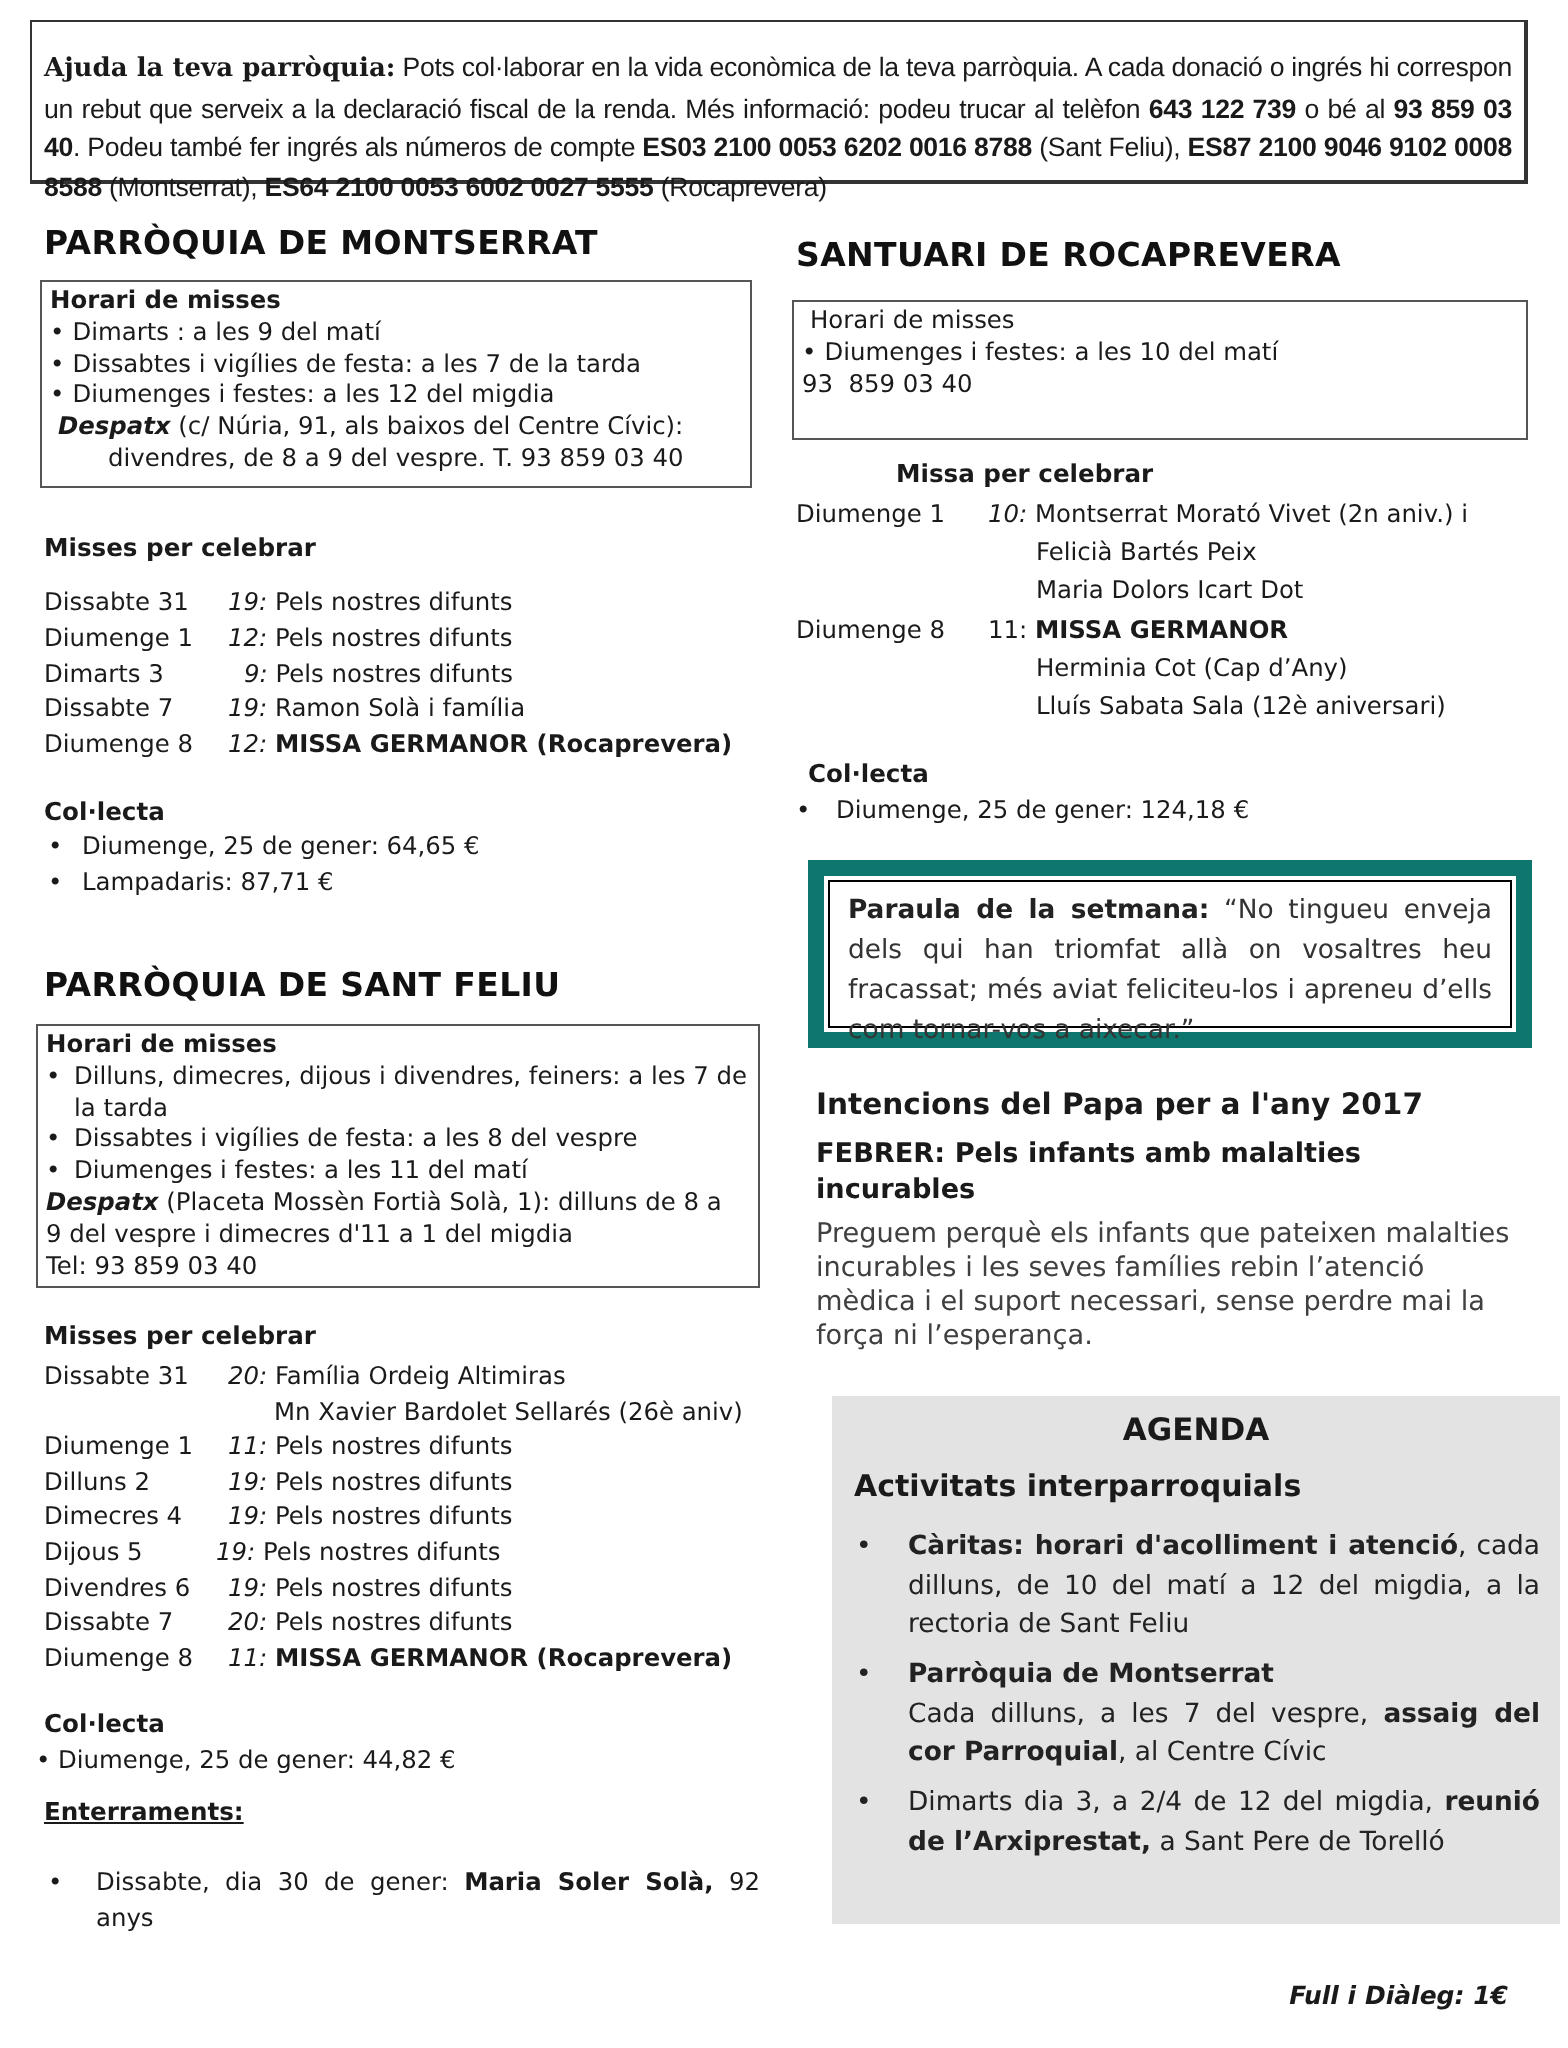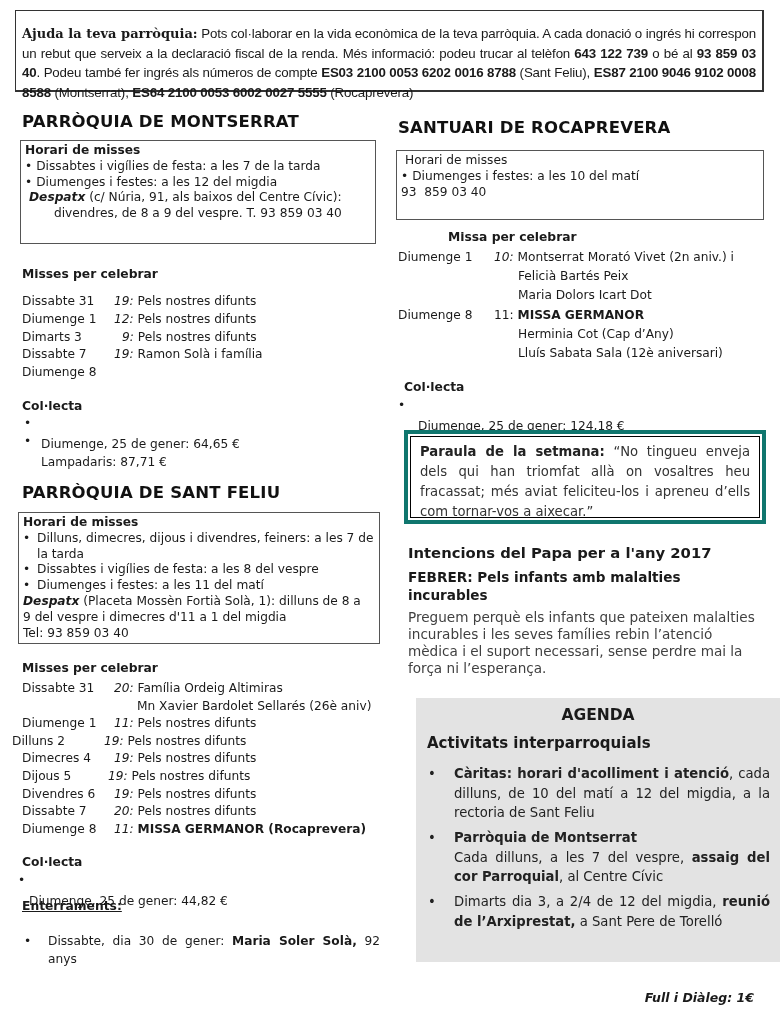--- a/index.html
+++ b/index.html
@@ -18,41 +18,42 @@
   .box { border: 1px solid #555; font-size: 12.2px; line-height: 15.8px; padding: 2px 4px; }
   .box .head { font-weight: bold; }
   .bl { padding-left: 0; }
   .bl::before { content: "\2022"; margin-right: 4px; }
   .sub { font-weight: bold; font-size: 12.3px; }
   .row { position: absolute; font-size: 12.2px; white-space: nowrap; }
   .row .day { position: absolute; left: 0; }
   .row .txt { position: absolute; white-space: nowrap; }
   .bullet { position: absolute; font-size: 12.2px; white-space: nowrap; }
   .bullet .dot { position: absolute; left: 0; }
-  .bullet .t { position: absolute; margin-top: 21px; }
-
-  #quote { left: 404px; top: 430px; width: 362px; height: 94px; border: 4px solid #0f766e; padding: 2px; }
+  .bullet .t { position: absolute; }
+
+  #quote { left: 404px; top: 430px; width: 362px; height: 94px; border: 8px solid #0f766e; padding: 2px; }
   #quote .inner { border: 1px solid #000; width: 100%; height: 100%; padding: 5px 9px; font-size: 13.2px; line-height: 20px; text-align: justify; color: #333; }
   #quote .inner b { color: #222; }
 
   #agenda { left: 416px; top: 698px; width: 364px; height: 264px; background: #e3e3e3; }
   .ag-item { position: absolute; left: 12px; width: 342px; font-size: 13.2px; line-height: 19.5px; color: #222; }
   .ag-item .dot { position: absolute; left: 0; top: 0; }
   .ag-item .t { margin-left: 26px; display: block; text-align: justify; }
 </style>
 </head>
 <body>
 
 <div id="banner" class="abs">
   <span class="lead">Ajuda la teva parròquia:</span><span> Pots col·laborar en la vida econòmica de la teva parròquia. A cada donació o ingrés hi correspon un rebut que serveix a la declaració fiscal de la renda. Més informació: podeu trucar al telèfon </span><b>643 122 739</b><span> o bé al </span><b>93 859 03 40</b><span>. Podeu també fer ingrés als números de compte </span><b>ES03 2100 0053 6202 0016 8788</b><span> (Sant Feliu), </span><b>ES87 2100 9046 9102 0008 8588</b><span> (Montserrat), </span><b>ES64 2100 0053 6002 0027 5555</b><span> (Rocaprevera)</span>
 </div>
 
 <h2 class="sect abs" style="left:22px;top:112px;">PARRÒQUIA DE MONTSERRAT</h2>
 <div class="box abs" style="left:20px;top:140px;width:356px;height:104px;">
   <div class="head">Horari de misses</div>
+  <div class="bl">Dimarts : a les 9 del matí</div>
   <div class="bl">Dissabtes i vigílies de festa: a les 7 de la tarda</div>
   <div class="bl">Diumenges i festes: a les 12 del migdia</div>
   <div style="padding-left:4px;text-align:justify;"><b class="i">Despatx</b><span> (c/ Núria, 91, als baixos del Centre Cívic):</span></div>
   <div style="padding-left:29px;">divendres, de 8 a 9 del vespre. T. 93 859 03 40</div>
 </div>
 
 <div class="sub abs" style="left:22px;top:267px;">Misses per celebrar</div>
 <div id="mo-masses">
     <div class="row" style="left: 22px; top: 294px; width: 360px; height: 16px;">
       <span class="day">Dissabte 31</span>
@@ -65,20 +66,21 @@
     <div class="row" style="left: 22px; top: 329.6px; width: 360px; height: 16px;">
       <span class="day">Dimarts 3</span>
       <span class="txt" style="left: 100px;"><i>9: </i><span>Pels nostres difunts</span></span>
     </div>
     <div class="row" style="left: 22px; top: 347.4px; width: 360px; height: 16px;">
       <span class="day">Dissabte 7</span>
       <span class="txt" style="left: 92px;"><i>19: </i><span>Ramon Solà i família</span></span>
     </div>
     <div class="row" style="left: 22px; top: 365.2px; width: 360px; height: 16px;">
       <span class="day">Diumenge 8</span>
+      <span class="txt" style="left: 92px;"><i>12: </i><b>MISSA GERMANOR (Rocaprevera)</b></span>
     </div>
   </div>
 
 <div class="sub abs" style="left:22px;top:399px;">Col·lecta</div>
 <div class="bullet" style="left:24px;top:416px;">
     <span class="dot">•</span>
     <span class="t" style="left:17px;">Diumenge, 25 de gener: 64,65 €</span>
   </div>
 <div class="bullet" style="left:24px;top:434px;">
     <span class="dot">•</span>
@@ -103,21 +105,21 @@
       <span class="txt" style="left: 92px;"><i>20: </i><span>Família Ordeig Altimiras</span></span>
     </div>
     <div class="row" style="left: 22px; top: 698.6px; width: 360px; height: 16px;">
       <span class="day"></span>
       <span class="txt" style="left: 115px;"><span>Mn Xavier Bardolet Sellarés (26è aniv)</span></span>
     </div>
     <div class="row" style="left: 22px; top: 716.2px; width: 360px; height: 16px;">
       <span class="day">Diumenge 1</span>
       <span class="txt" style="left: 92px;"><i>11: </i><span>Pels nostres difunts</span></span>
     </div>
-    <div class="row" style="left: 12px; top: 733.8px; width: 360px; height: 16px;">
+    <div class="row" style="left: 22px; top: 733.8px; width: 360px; height: 16px;">
       <span class="day">Dilluns 2</span>
       <span class="txt" style="left: 92px;"><i>19: </i><span>Pels nostres difunts</span></span>
     </div>
     <div class="row" style="left: 22px; top: 751.4px; width: 360px; height: 16px;">
       <span class="day">Dimecres 4</span>
       <span class="txt" style="left: 92px;"><i>19: </i><span>Pels nostres difunts</span></span>
     </div>
     <div class="row" style="left: 22px; top: 769px; width: 360px; height: 16px;">
       <span class="day">Dijous 5</span>
       <span class="txt" style="left: 86px;"><i>19: </i><span>Pels nostres difunts</span></span>

